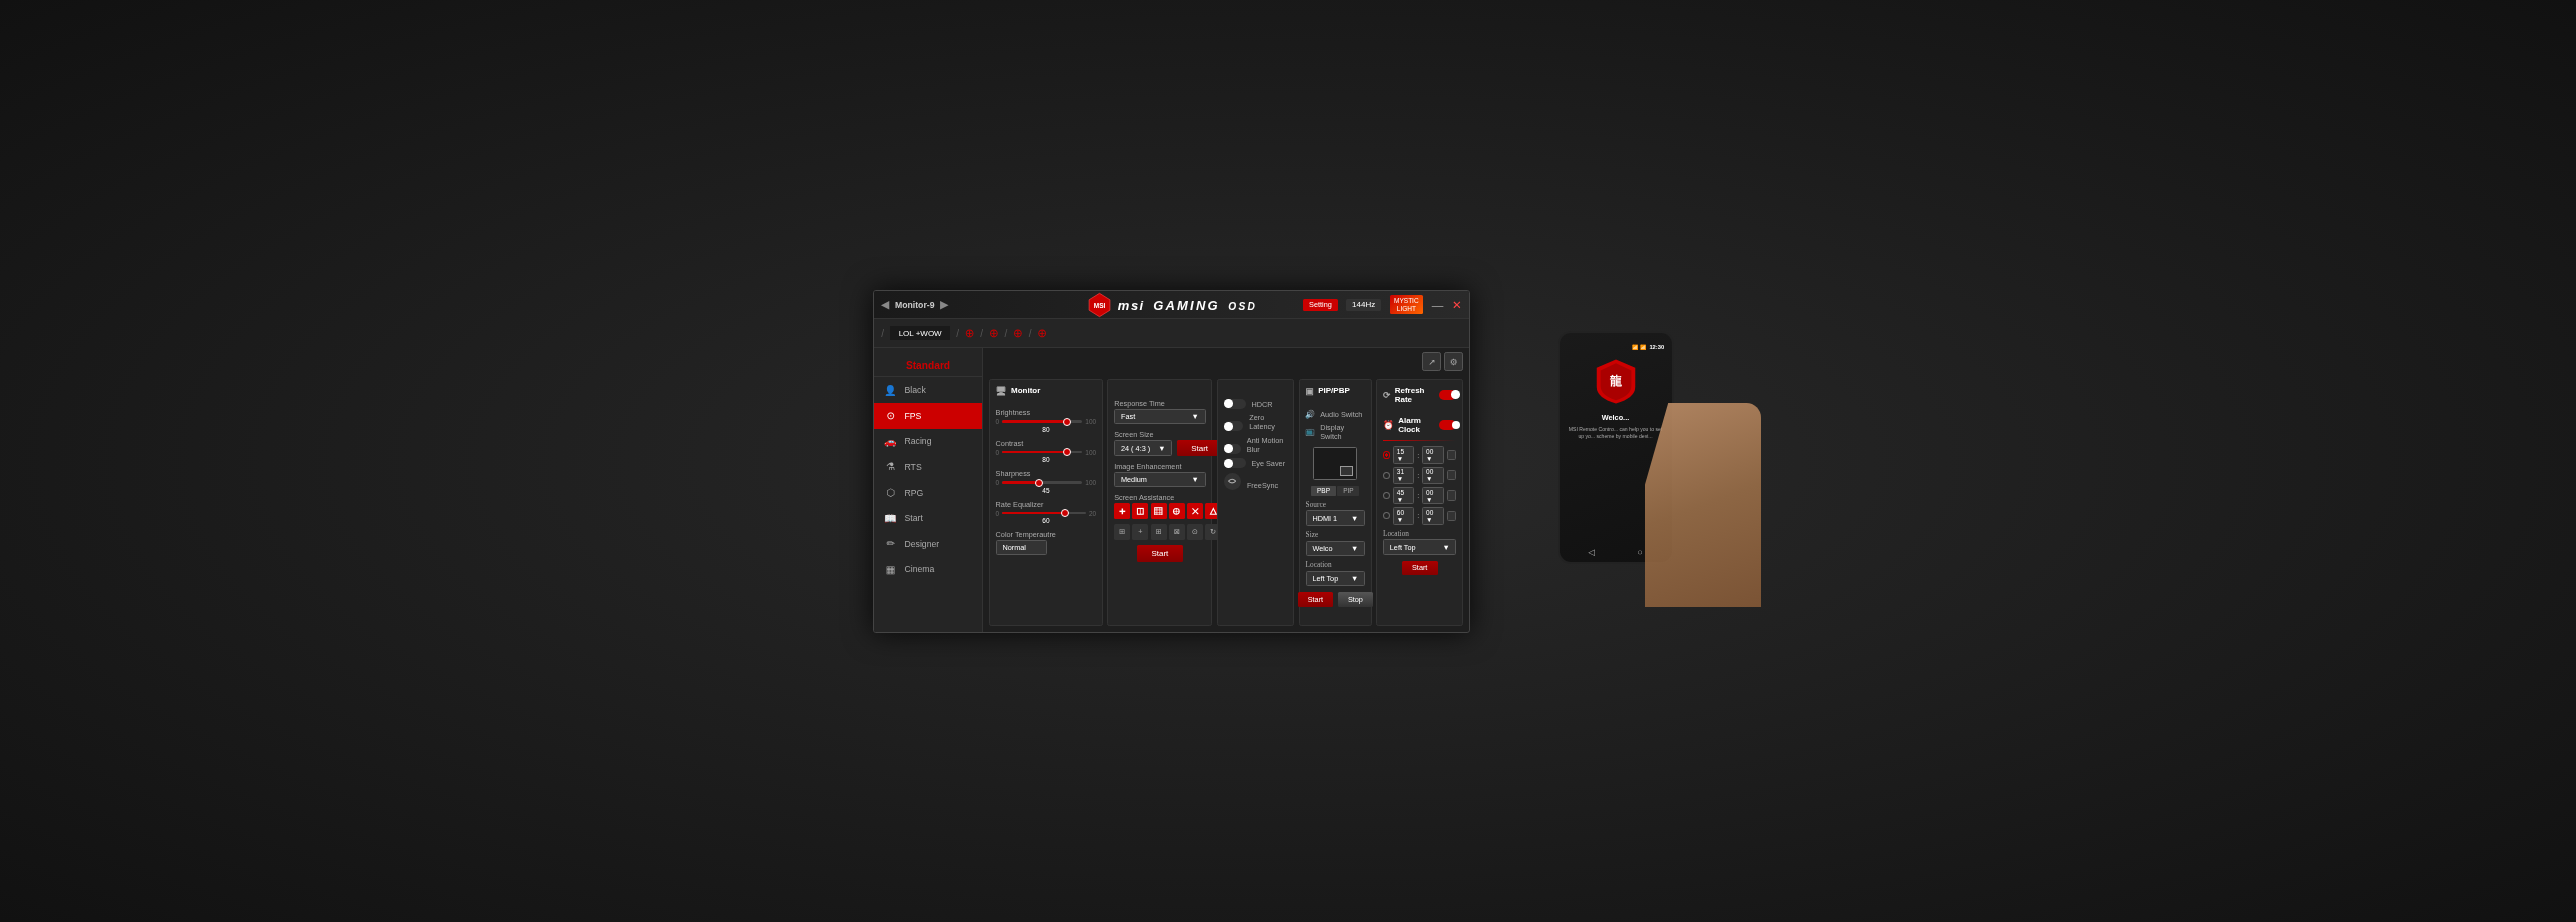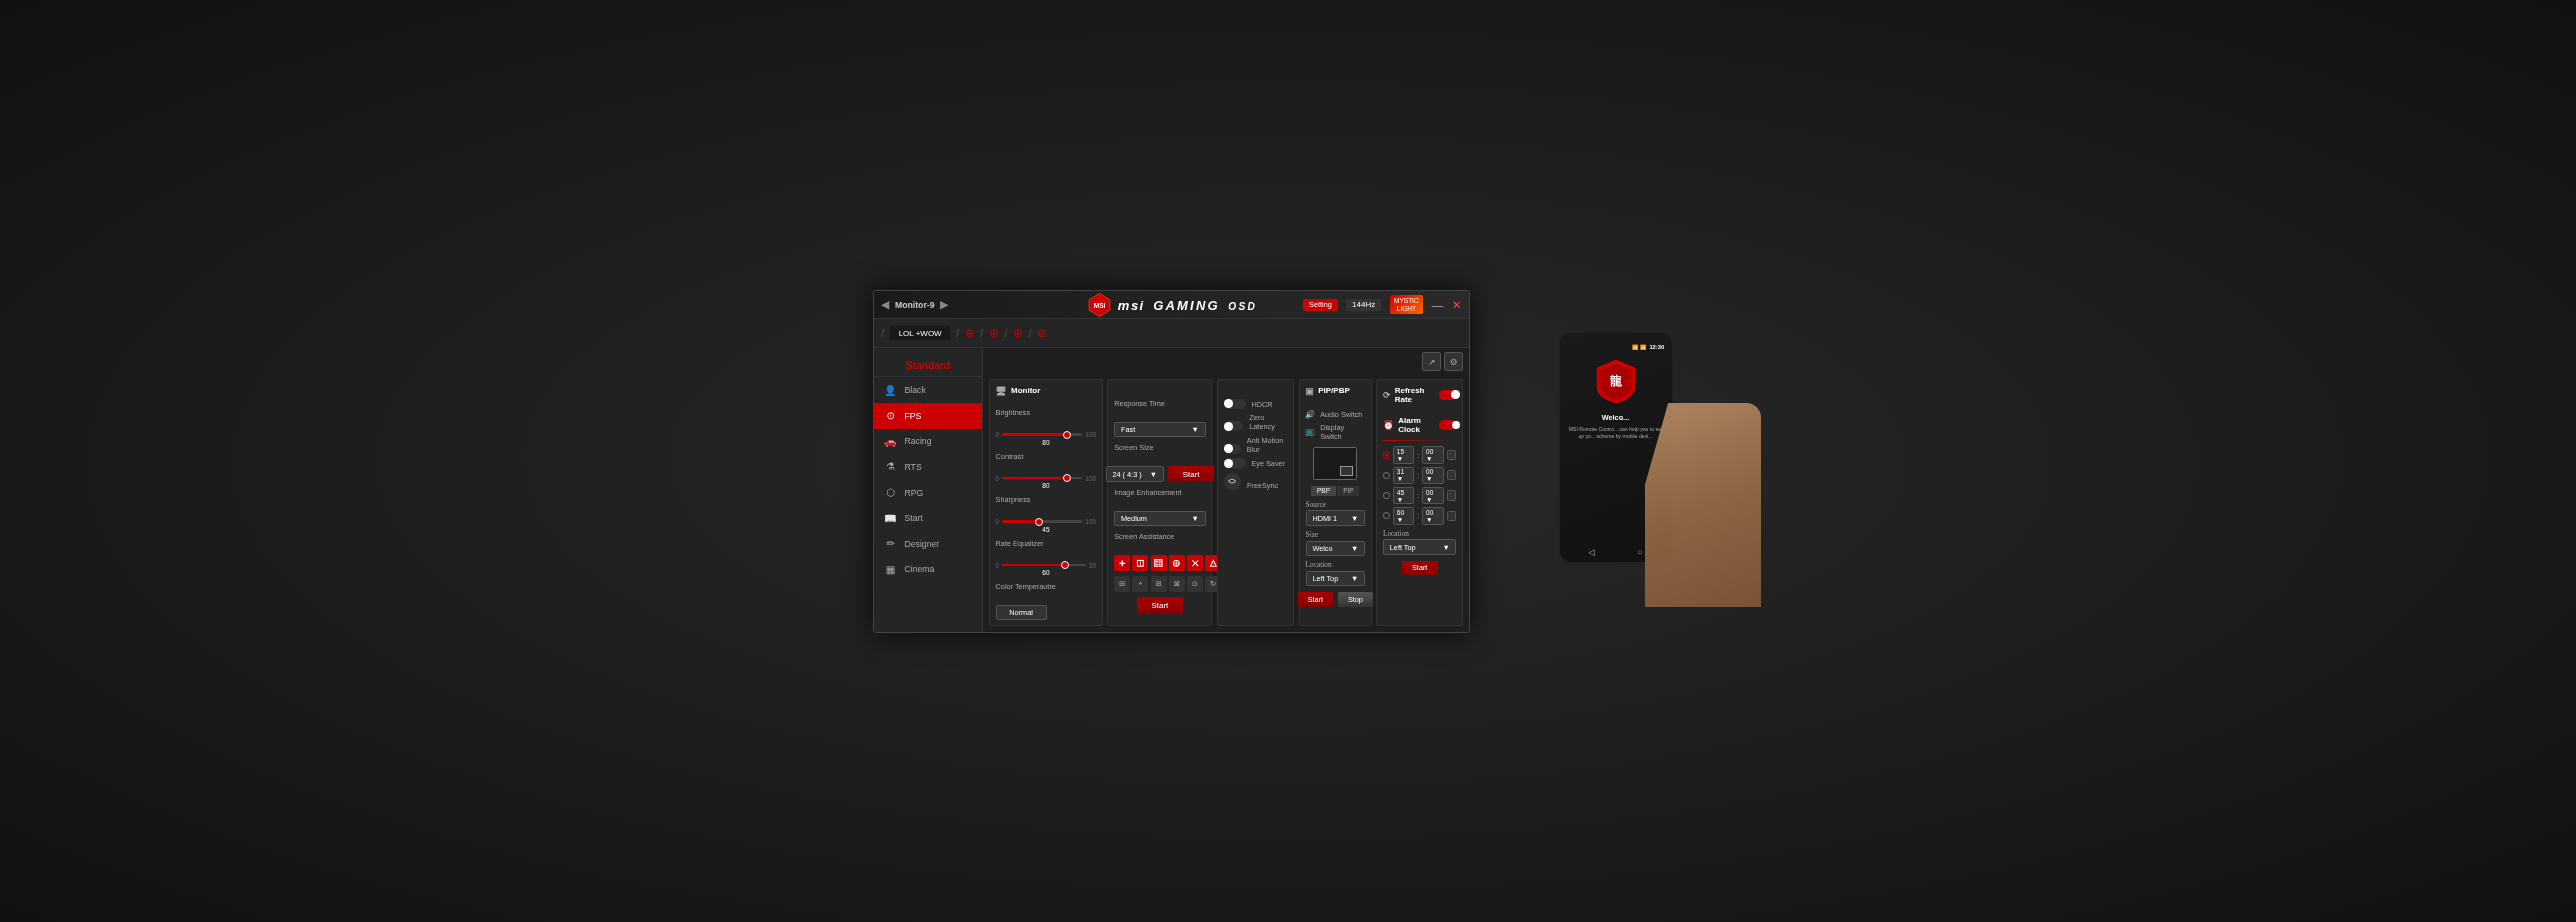--- a/index.html
+++ b/index.html
@@ -216,21 +216,21 @@
       margin-bottom: 5.8px;
     }
 
     
     .slider-row {
       margin-bottom: 5.8px;
     }
     .slider-label {
       color: #aaa;
       font-size: 7.3px;
-      margin-bottom: 14px;
+      margin-bottom: 1px;
     }
     .slider-track-wrapper {
       display: flex;
       align-items: center;
       gap: 2.9px;
     }
     .slider-min { color: #666; font-size: 6.5px; }
     .slider-max { color: #666; font-size: 6.5px; }
     .slider-track {
       flex: 1;
@@ -318,21 +318,20 @@
       cursor: pointer;
       display: block;
       margin: 5.8px auto 0;
     }
 
     
     .screen-size-row {
       display: flex;
       align-items: center;
       gap: 4.4px;
-      justify-content: center;
     }
 
     
     .enhancement-grid {
       display: grid;
       grid-template-columns: repeat(6, 1fr);
       gap: 2.2px;
       margin-bottom: 4.4px;
     }
     .enh-btn {
@@ -783,21 +782,21 @@
                   <div class="slider-fill" style="width:75%"></div>
                   <div class="slider-thumb" style="left:calc(75% - 3.6px)"></div>
                 </div>
                 <span class="slider-max">20</span>
               </div>
               <div class="slider-value">60</div>
             </div>
 
             <div class="select-group">
               <div class="slider-label">Color Temperautre</div>
-              <div class="color-temp-select" style="background:#333;border:0.7px solid #555;color:#fff;font-size:7.3px;padding:2.2px 5.8px;border-radius:1.5px;width:51px;text-align:center;">Normal</div>
+              <div class="color-temp-select" style="background:#333;border:0.7px solid #555;color:#fff;font-size:7.3px;padding:2.2px 5.8px;border-radius:1.5px;width:51px;text-align:left;">Normal</div>
             </div>
           </div>
 
           <div class="panel" style="flex:2;">
             <div style="height:13px;"></div>
 
             <div class="select-group">
               <div class="slider-label">Response Time</div>
               <div class="fake-select">
                 <span>Fast</span>

